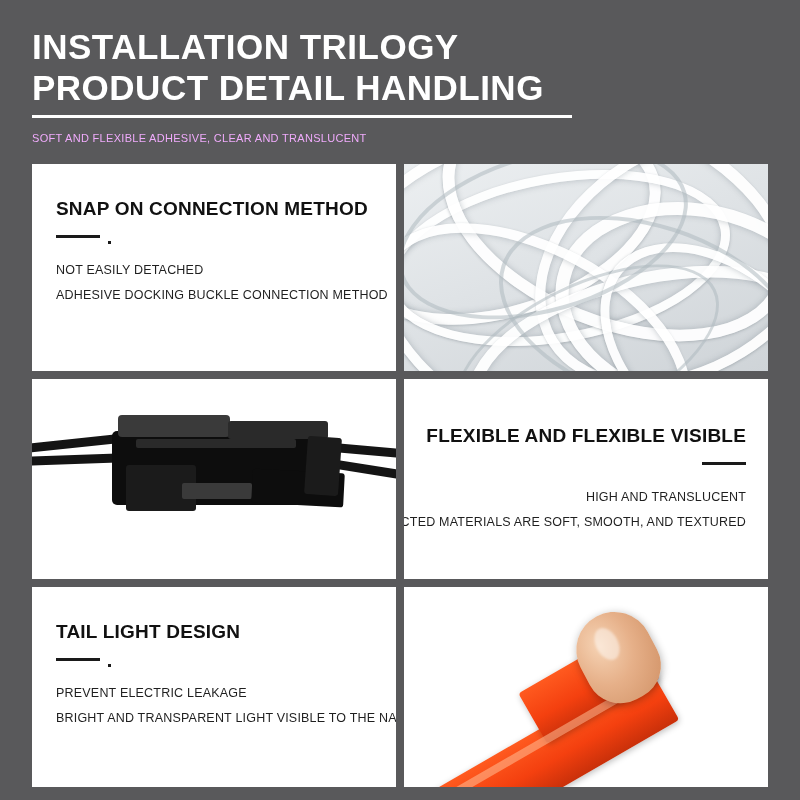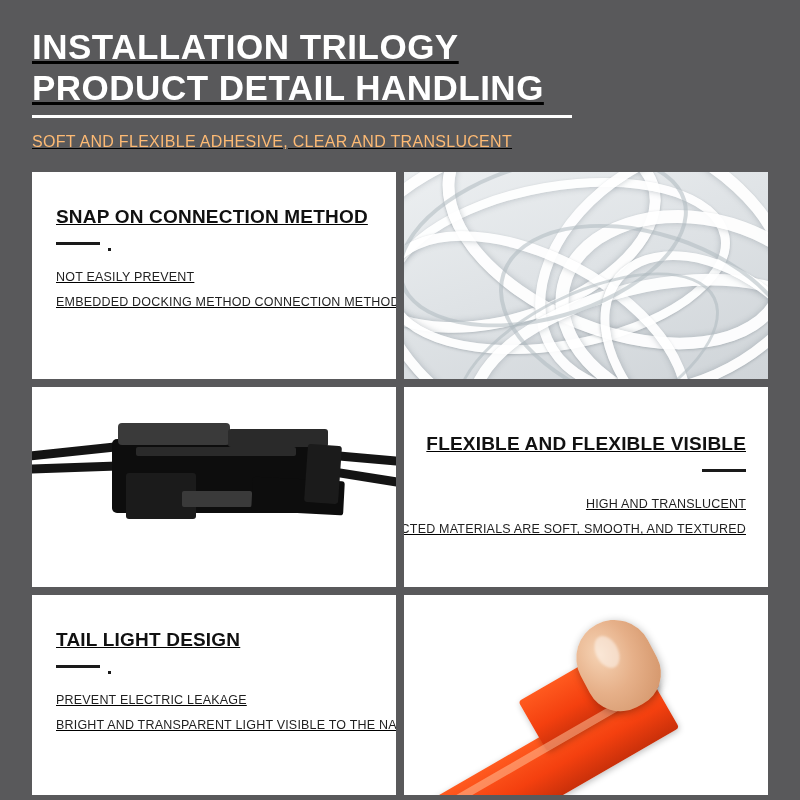--- a/index.html
+++ b/index.html
@@ -12,21 +12,20 @@
     background: #59595b;
     font-family: "Liberation Sans", sans-serif;
     overflow: hidden;
   }
   .page {
     position: relative;
     width: 800px;
     height: 800px;
     box-sizing: border-box;
     padding: 26px 32px 28px 32px;
-    text-decoration: underline;
   }
 
   
   .header {
     color: #ffffff;
   }
   .title-line {
     font-size: 35px;
     font-weight: bold;
     letter-spacing: 0.5px;
@@ -34,25 +33,25 @@
     text-transform: uppercase;
     white-space: nowrap;
   }
   .title-rule {
     width: 540px;
     height: 3px;
     background: #ffffff;
     margin: 6px 0 12px 0;
   }
   .sub-line {
-    font-size: 16px;
+    font-size: 11px;
     letter-spacing: 0.3px;
     line-height: 1.5;
     white-space: nowrap;
-    color: #fdba74;
+    color: #f0abfc;
   }
 
   
   .grid {
     margin-top: 18px;
     display: grid;
     grid-template-columns: 364px 364px;
     grid-template-rows: 207px 200px 200px;
     gap: 8px;
     width: 736px;
@@ -199,22 +198,22 @@
     <div class="title-rule"></div>
     <div class="sub-line">SOFT AND FLEXIBLE ADHESIVE, CLEAR AND TRANSLUCENT</div>
   </div>
 
   <div class="grid">
 
     <div class="cell text-cell">
       <div class="cell-title">SNAP ON CONNECTION METHOD</div>
       <div class="cell-rule with-dot"></div>
       <div class="cell-body">
-        <div class="cell-line">NOT EASILY PREVENT</div>
-        <div class="cell-line">EMBEDDED DOCKING METHOD CONNECTION METHOD</div>
+        <div class="cell-line">NOT EASILY DETACHED</div>
+        <div class="cell-line">ADHESIVE DOCKING BUCKLE CONNECTION METHOD</div>
       </div>
     </div>
 
     <div class="cell">
       <div class="photo photo-tubing">
         <div class="coil" style="left:-60px; top:-30px; width:300px; height:160px; border-width:11px; transform:rotate(-18deg);"></div>
         <div class="coil" style="left:-20px; top:10px; width:330px; height:150px; border-width:9px; transform:rotate(-10deg);"></div>
         <div class="coil" style="left:30px; top:-50px; width:340px; height:190px; border-width:12px; transform:rotate(22deg);"></div>
         <div class="coil" style="left:120px; top:-20px; width:300px; height:210px; border-width:10px; transform:rotate(-32deg);"></div>
         <div class="coil" style="left:150px; top:40px; width:260px; height:180px; border-width:13px; transform:rotate(12deg);"></div>

